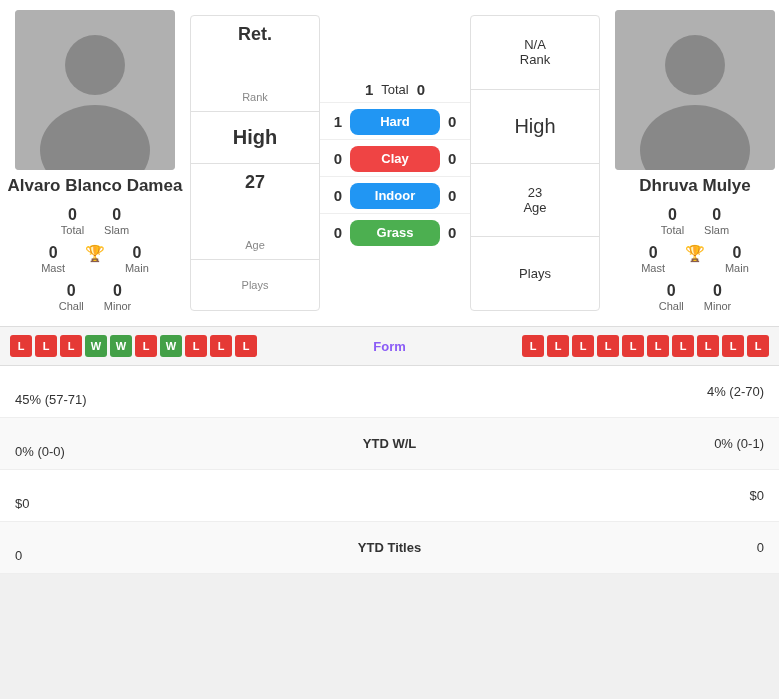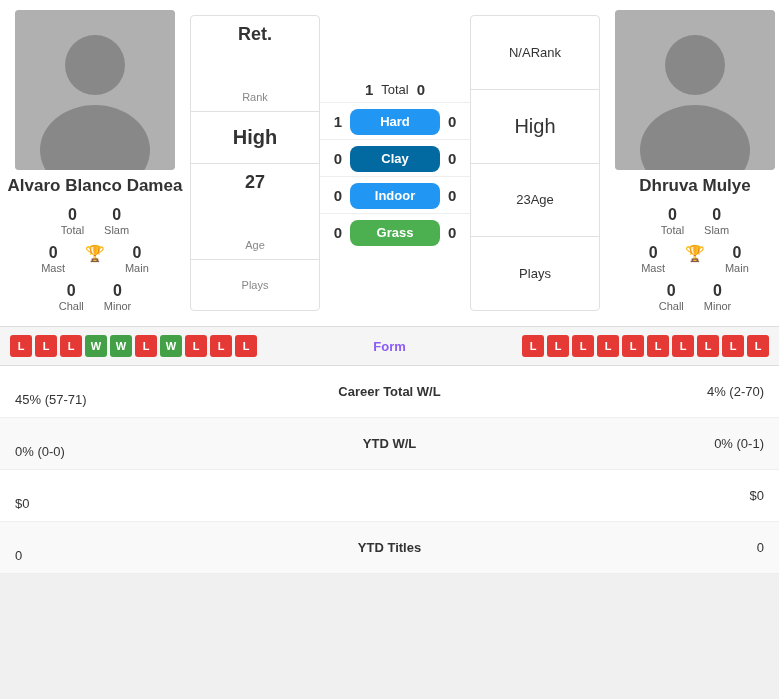--- a/index.html
+++ b/index.html
@@ -174,21 +174,21 @@
       border-radius: 8px;
       display: flex;
       align-items: center;
       justify-content: center;
       color: white;
       font-weight: bold;
       font-size: 13px;
     }
 
     .badge-hard { background: #2196F3; }
-    .badge-clay { background: #0369a1; }
+    .badge-clay { background: #ef4444; }
     .badge-indoor { background: #2196F3; }
     .badge-grass { background: #4CAF50; }
 
     .total-label {
       font-size: 13px;
       color: #333;
     }
 
     
     .right-middle-panel {
@@ -198,20 +198,21 @@
       border: 1px solid #e0e0e0;
       border-radius: 4px;
       margin: 5px 0;
     }
 
     .right-cell {
       flex: 1;
       display: flex;
       align-items: center;
       justify-content: center;
+      flex-direction: column;
       padding: 8px 4px;
       border-bottom: 1px solid #e0e0e0;
       text-align: center;
     }
 
     .right-cell:last-child {
       border-bottom: none;
     }
 
     
@@ -488,21 +489,20 @@
         <span class="form-badge badge-L">L</span>
         <span class="form-badge badge-L">L</span>
         <span class="form-badge badge-L">L</span>
         <span class="form-badge badge-L">L</span>
       </div>
   </div>
 
   <div class="bottom-stats" id="bottom-stats-container">
       <div class="stat-row">
         <span class="stat-row-left">45% (57-71)</span>
-        <span class="stat-row-center">Career Total W/L</span>
         <span class="stat-row-right">4% (2-70)</span>
       </div>
       <div class="stat-row">
         <span class="stat-row-left">0% (0-0)</span>
         <span class="stat-row-center">YTD W/L</span>
         <span class="stat-row-right">0% (0-1)</span>
       </div>
       <div class="stat-row">
         <span class="stat-row-left">$0</span>
         <span class="stat-row-right">$0</span>

